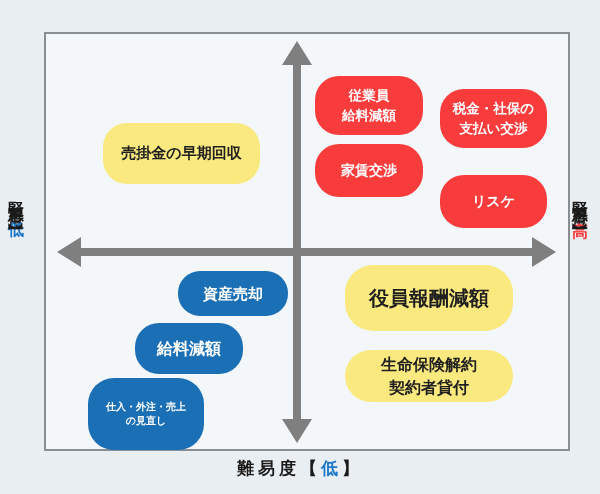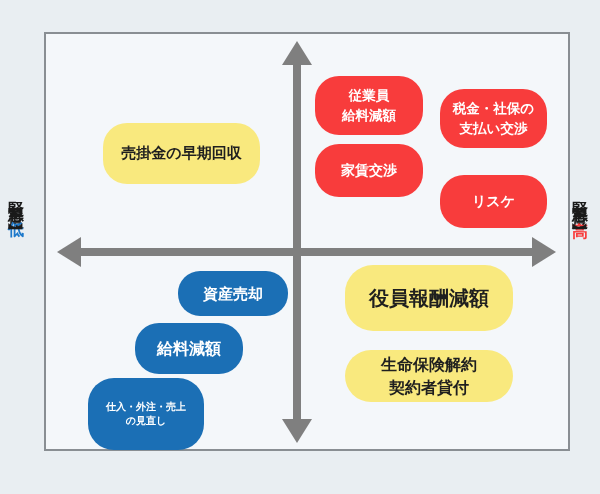--- a/index.html
+++ b/index.html
@@ -78,20 +78,21 @@
   <div class="panel"></div>
 
   <div class="axis-part v-shaft"></div>
   <div class="axis-part h-shaft"></div>
   <div class="head head-up"></div>
   <div class="head head-down"></div>
   <div class="head head-left"></div>
   <div class="head head-right"></div>
 
 
+  <div class="axis-label axis-bottom"><span>難易度</span><span>【</span><span class="val-blue">低</span><span>】</span></div>
 
   <div class="axis-label axis-vert axis-left"><span>緊急度</span><span>【</span><span class="val-blue">低</span><span>】</span></div>
 
   <div class="axis-label axis-vert axis-right"><span>緊急度</span><span>【</span><span class="val-red">高</span><span>】</span></div>
 
   <div id="box-urikake" class="item-box c-yellow" style="background: rgb(249, 233, 126); color: rgb(31, 31, 31); font-family: Liberation Serif, serif;">
       <span>売掛金の早期回収</span>
     </div>
 
   <div id="box-juugyouin" class="item-box c-red" style="background: rgb(248, 60, 60); color: rgb(255, 255, 255);">

